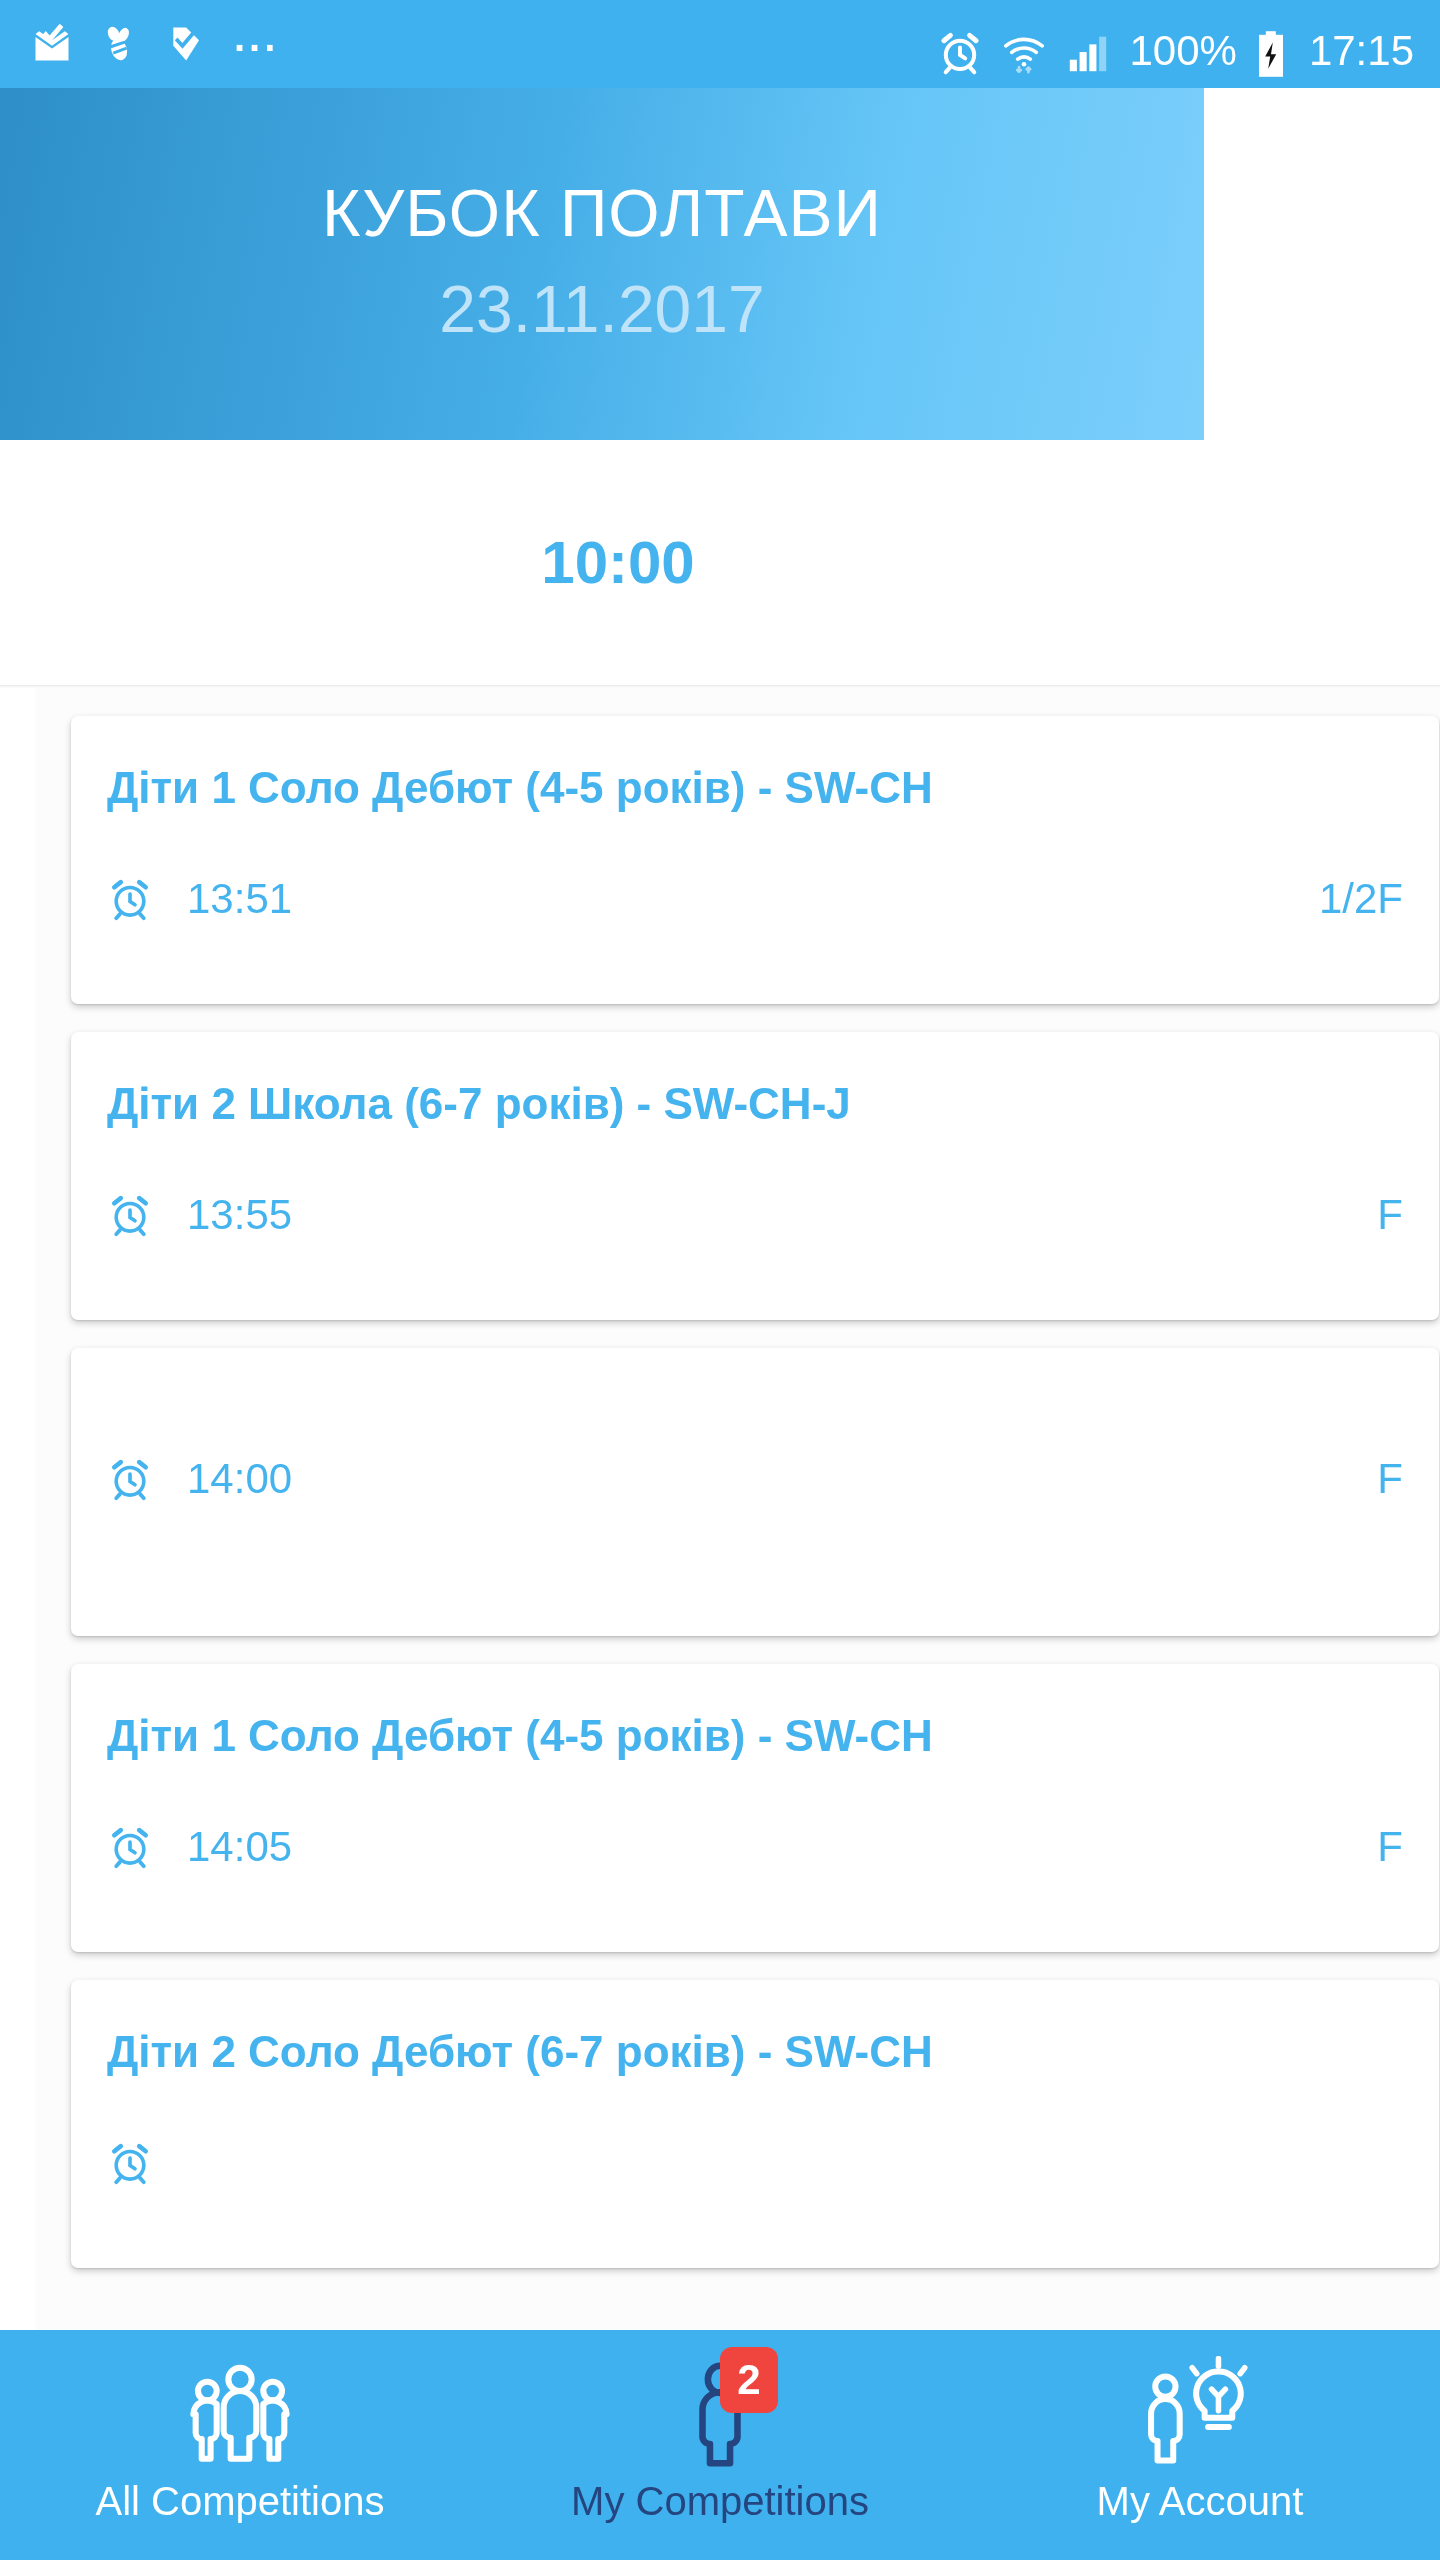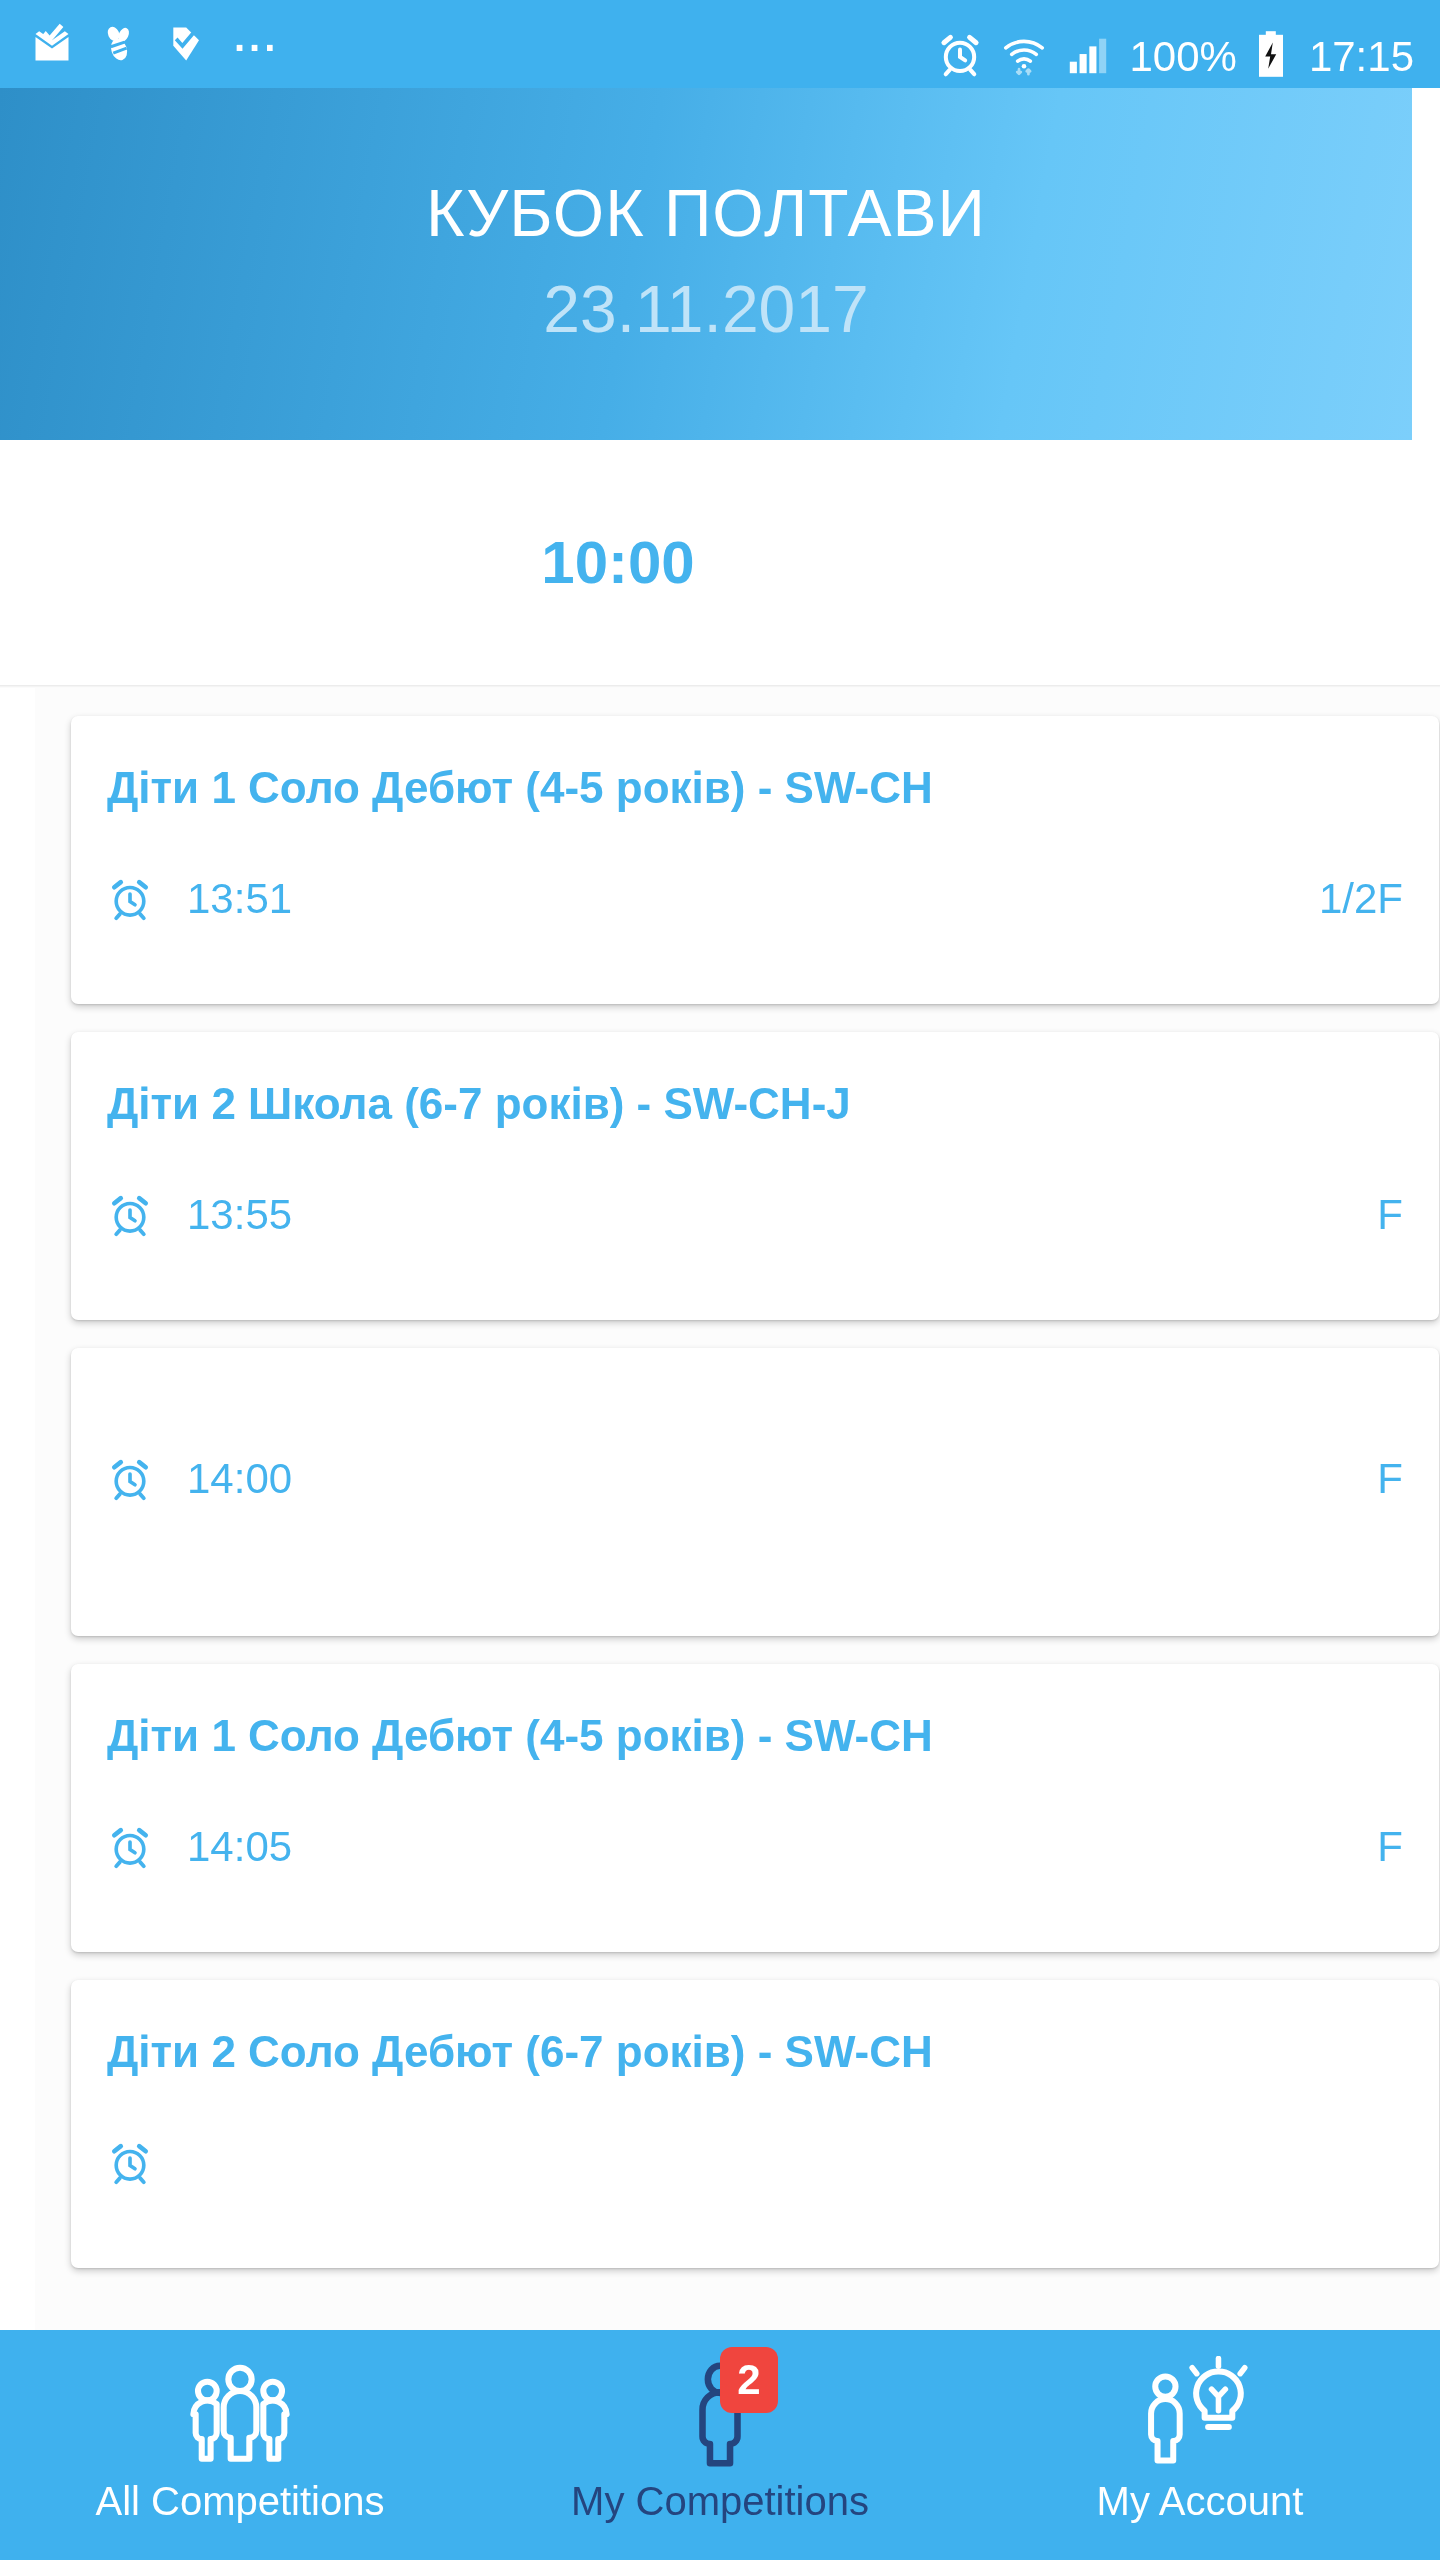--- a/index.html
+++ b/index.html
@@ -12,29 +12,29 @@
   #app { position:relative; width:1440px; height:2560px; }
 
   
   .statusbar{
     position:absolute; top:0; left:0; width:1440px; height:88px;
     background:#3FB1EE;
     display:flex; align-items:center; justify-content:space-between;
     padding:0 26px 0 30px;
   }
   .sb-left{ display:flex; align-items:center; gap:24px; }
-  .sb-right{ display:flex; align-items:flex-end; gap:18px;margin-top:20px; }
+  .sb-right{ display:flex; align-items:flex-start; gap:18px;margin-top:20px; }
   .sb-ico{ display:block; }
   .sb-dots{ color:#fff; font-size:40px; line-height:28px; letter-spacing:4px; font-weight:700; padding-bottom:14px;}
   .sb-text{ color:#fff; font-size:42px; font-weight:400; letter-spacing:0px; line-height:42px; }
   .sb-time{ color:#fff; font-size:42px; font-weight:400; line-height:42px; margin-left:4px;}
 
   
   .header{
-    position:absolute; top:88px; left:0; width:1412px; height:352px;
+    position:absolute; top:88px; left:0; width:1204px; height:352px;
     background:linear-gradient(100deg,#2E8FC8 0%, #46AEE7 45%, #66C6F7 72%, #7CCFFB 100%);
     display:flex; flex-direction:column; align-items:center; justify-content:center;
   }
   .header-title{
     color:#ffffff; font-size:66px; font-weight:400; letter-spacing:1px;
     margin-top:-6px;
   }
   .header-sub{
     color:#BFE3F8; font-size:66px; font-weight:400; margin-top:20px; letter-spacing:0px;
   }

